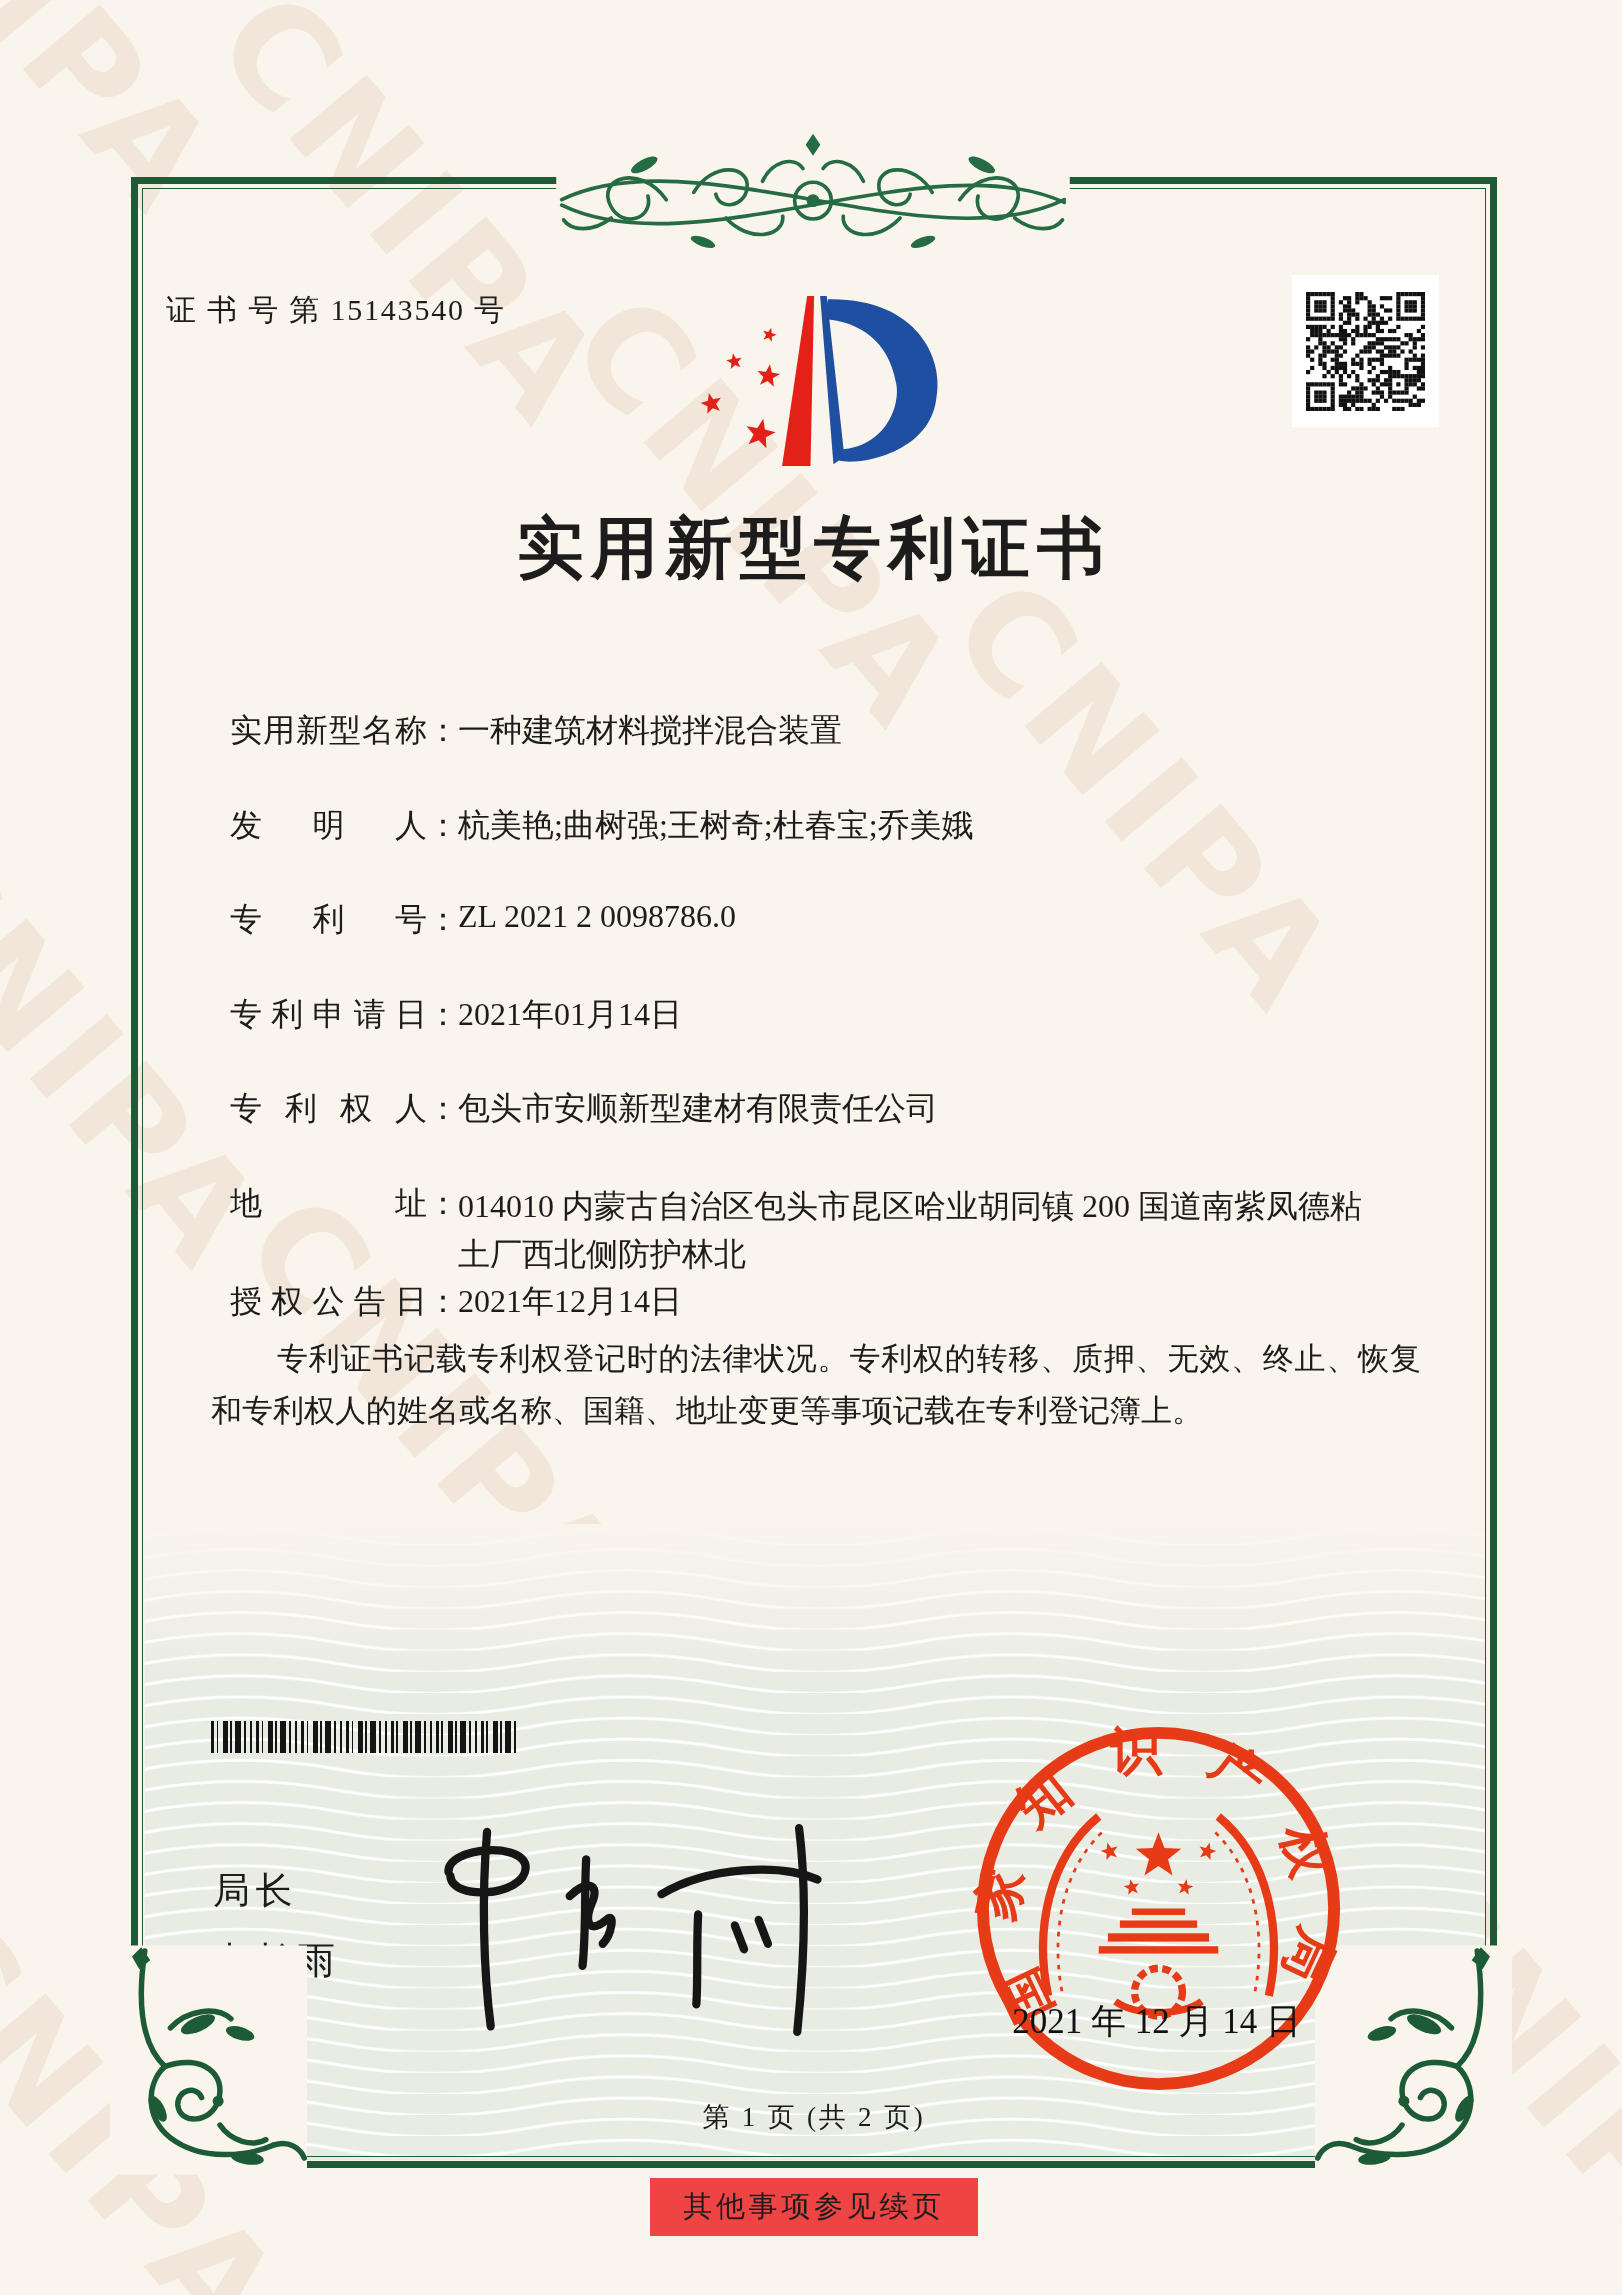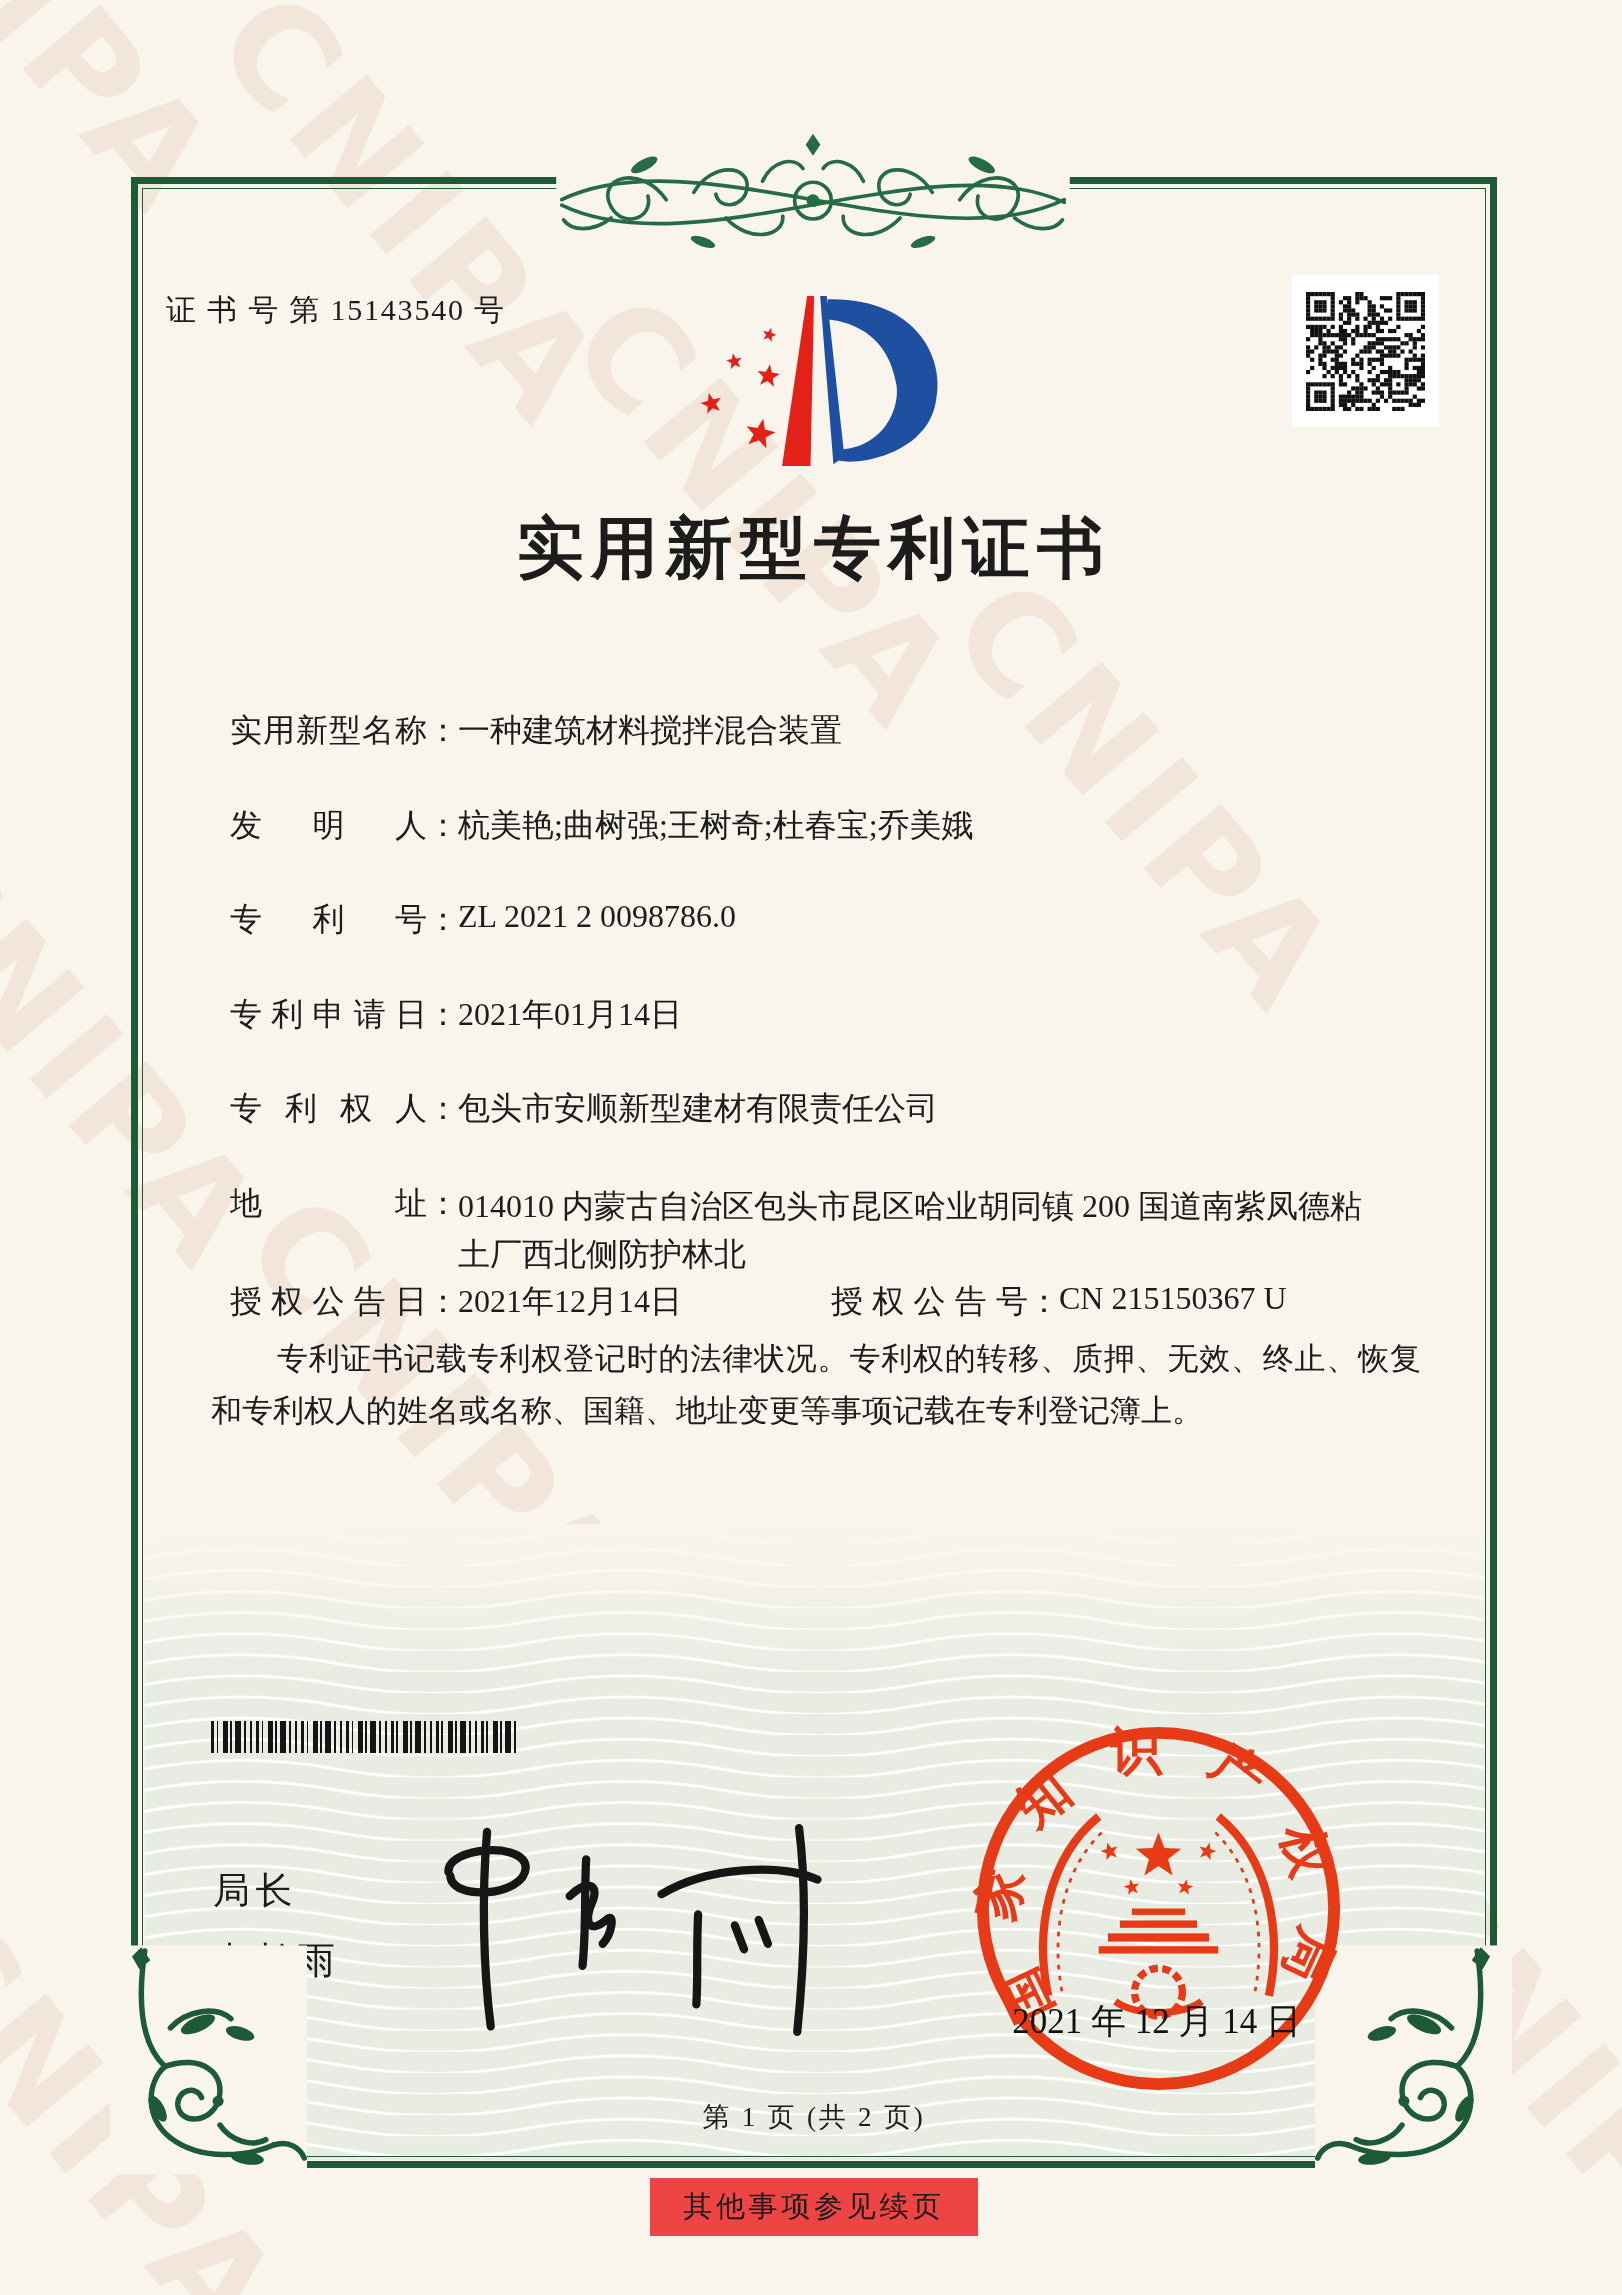--- a/index.html
+++ b/index.html
@@ -619,23 +619,20 @@
   <span class="lbl">专利申请日</span><span class="colon">：</span><span class="val">2021年01月14日</span>
 </div>
 <div class="field-row" style="top:1087px">
   <span class="lbl">专利权人</span><span class="colon">：</span><span class="val">包头市安顺新型建材有限责任公司</span>
 </div>
 <div class="field-row" style="top:1182px">
   <span class="lbl">地址</span><span class="colon">：</span><span class="val val-wrap">014010 内蒙古自治区包头市昆区哈业胡同镇 200 国道南紫凤德粘土厂西北侧防护林北</span>
 </div>
 <div class="field-row" style="top:1280px">
   <span class="lbl">授权公告日</span><span class="colon">：</span><span class="val">2021年12月14日</span>
-  <span class="pair2">
-    <span class="lbl">授权公告号</span><span class="colon">：</span><span class="val">CN 215150367 U</span>
-  </span>
 </div>
 
 <div class="body-text">
   <p>专利证书记载专利权登记时的法律状况。专利权的转移、质押、无效、终止、恢复和专利权人的姓名或名称、国籍、地址变更等事项记载在专利登记簿上。</p>
 </div>
 
 <div class="barcode"></div>
 
 <div class="officer-title">局长</div>
 <div class="officer-name">申长雨</div>

